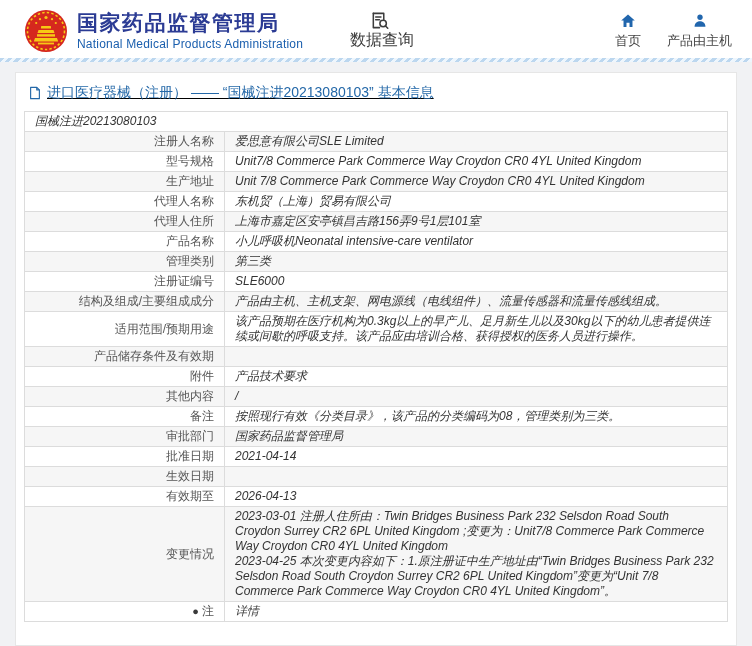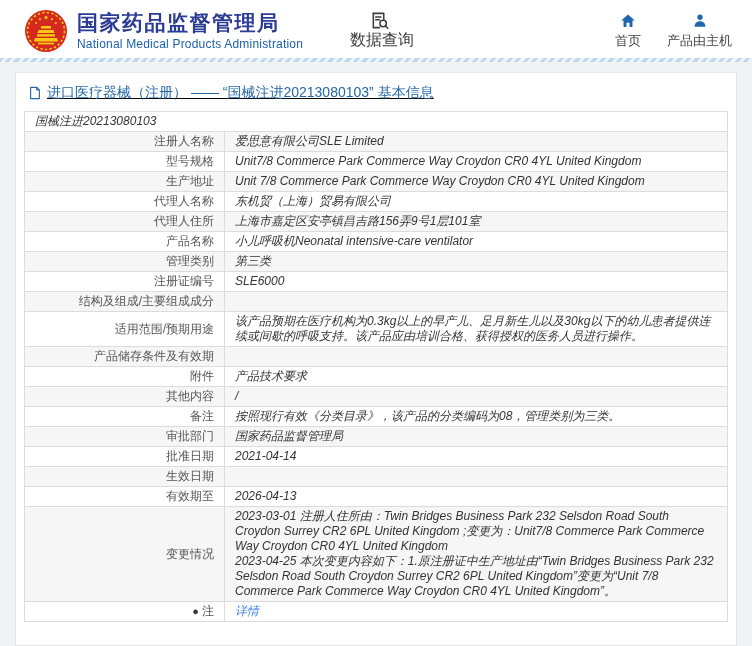--- a/index.html
+++ b/index.html
@@ -31,21 +31,21 @@
   .info-table { border:1px solid #dcdcdc; border-bottom:none; }
   .row { display:grid; grid-template-columns:200px 1fr; border-bottom:1px solid #dcdcdc; background:#fff; }
   .row:nth-child(even) { background:#f6f6f6; }
   .cell { padding:2px 10px; font-size:12px; line-height:15px; min-height:19px; }
   .cell.label { text-align:right; color:#555; border-right:1px solid #dcdcdc;
     display:flex; align-items:center; justify-content:flex-end; gap:3px; }
   .cell.value { color:#333; white-space:pre-wrap; word-break:break-word;
     display:flex; align-items:flex-start;font-style:italic; }
   .cell.value > span, .cell.value > a { display:block; width:100%; }
   .note-dot { color:#3a3a3a; font-size:11px; line-height:1; }
-  .link { color:#3b82f6; text-decoration:none; cursor:pointer; }
+  .link { color:#404040; text-decoration:none; cursor:pointer; }
 </style>
 </head>
 <body>
 
 <div class="header">
   <svg class="logo" viewBox="0 0 44 44">
     <circle cx="22" cy="22" r="21" fill="#d5281e"></circle>
     <circle cx="22" cy="22" r="18.5" fill="none" stroke="#f7c914" stroke-width="1.6" stroke-dasharray="2.4 2.2"></circle>
     <g fill="#f7c914">
       <circle cx="22" cy="8.5" r="1.6"></circle>
@@ -132,20 +132,21 @@
     <div class="row">
       <div class="cell label">管理类别</div>
       <div class="cell value"><span>第三类</span></div>
     </div>
     <div class="row">
       <div class="cell label">注册证编号</div>
       <div class="cell value"><span>SLE6000</span></div>
     </div>
     <div class="row">
       <div class="cell label">结构及组成/主要组成成分</div>
+      <div class="cell value"><span>产品由主机、主机支架、网电源线（电线组件）、流量传感器和流量传感线组成。</span></div>
     </div>
     <div class="row">
       <div class="cell label">适用范围/预期用途</div>
       <div class="cell value"><span>该产品预期在医疗机构为0.3kg以上的早产儿、足月新生儿以及30kg以下的幼儿患者提供连续或间歇的呼吸支持。该产品应由培训合格、获得授权的医务人员进行操作。</span></div>
     </div>
     <div class="row">
       <div class="cell label">产品储存条件及有效期</div>
       <div class="cell value"><span></span></div>
     </div>
     <div class="row">

